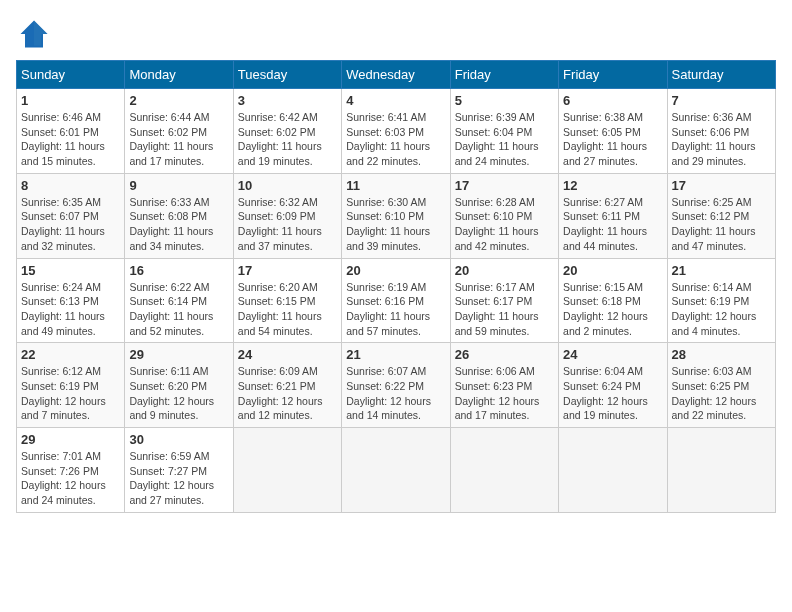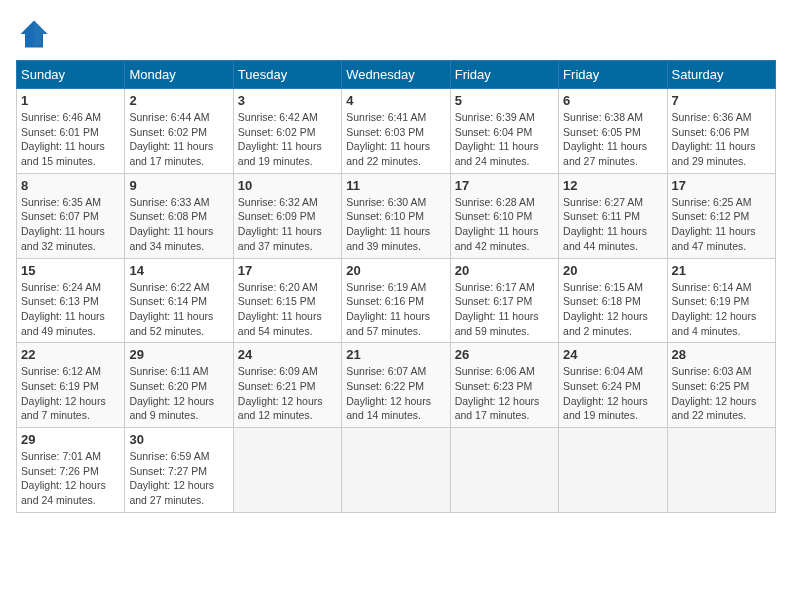--- a/index.html
+++ b/index.html
@@ -180,21 +180,21 @@
           <span class="day-num">17</span>
           <div class="day-info">Sunrise: 6:25 AM<br>Sunset: 6:12 PM<br>Daylight: 11 hours<br>and 47 minutes.</div>
         </td>
       </tr>
       <tr>
         <td>
           <span class="day-num">15</span>
           <div class="day-info">Sunrise: 6:24 AM<br>Sunset: 6:13 PM<br>Daylight: 11 hours<br>and 49 minutes.</div>
         </td>
         <td>
-          <span class="day-num">14</span>
+          <span class="day-num">16</span>
           <div class="day-info">Sunrise: 6:22 AM<br>Sunset: 6:14 PM<br>Daylight: 11 hours<br>and 52 minutes.</div>
         </td>
         <td>
           <span class="day-num">17</span>
           <div class="day-info">Sunrise: 6:20 AM<br>Sunset: 6:15 PM<br>Daylight: 11 hours<br>and 54 minutes.</div>
         </td>
         <td>
           <span class="day-num">20</span>
           <div class="day-info">Sunrise: 6:19 AM<br>Sunset: 6:16 PM<br>Daylight: 11 hours<br>and 57 minutes.</div>
         </td>

